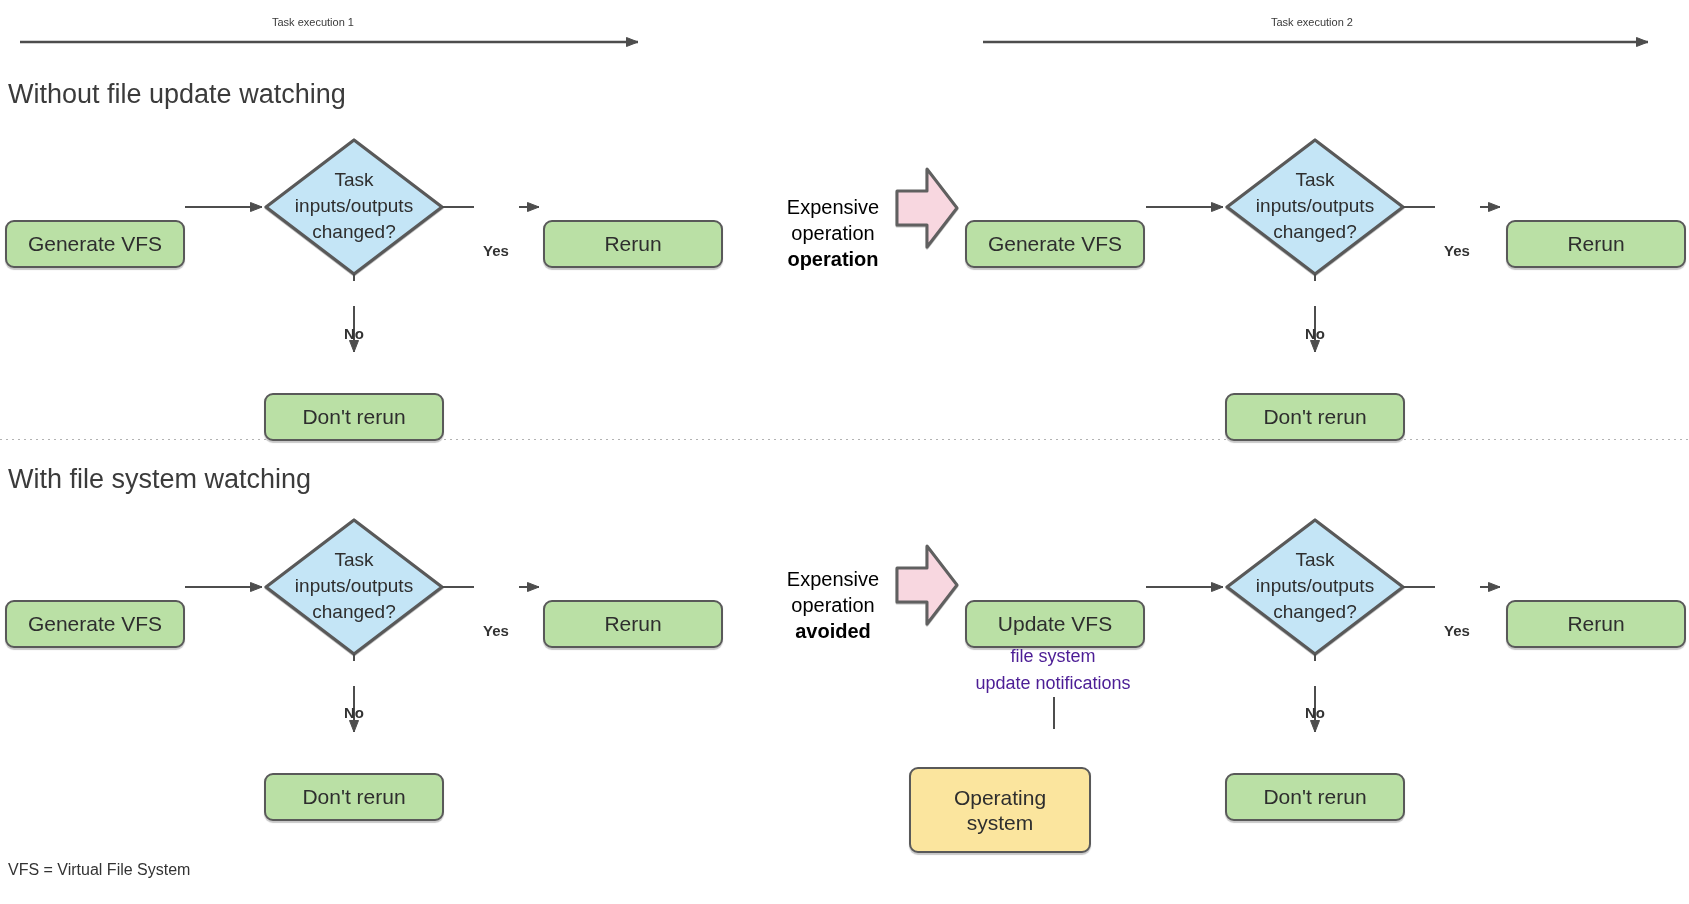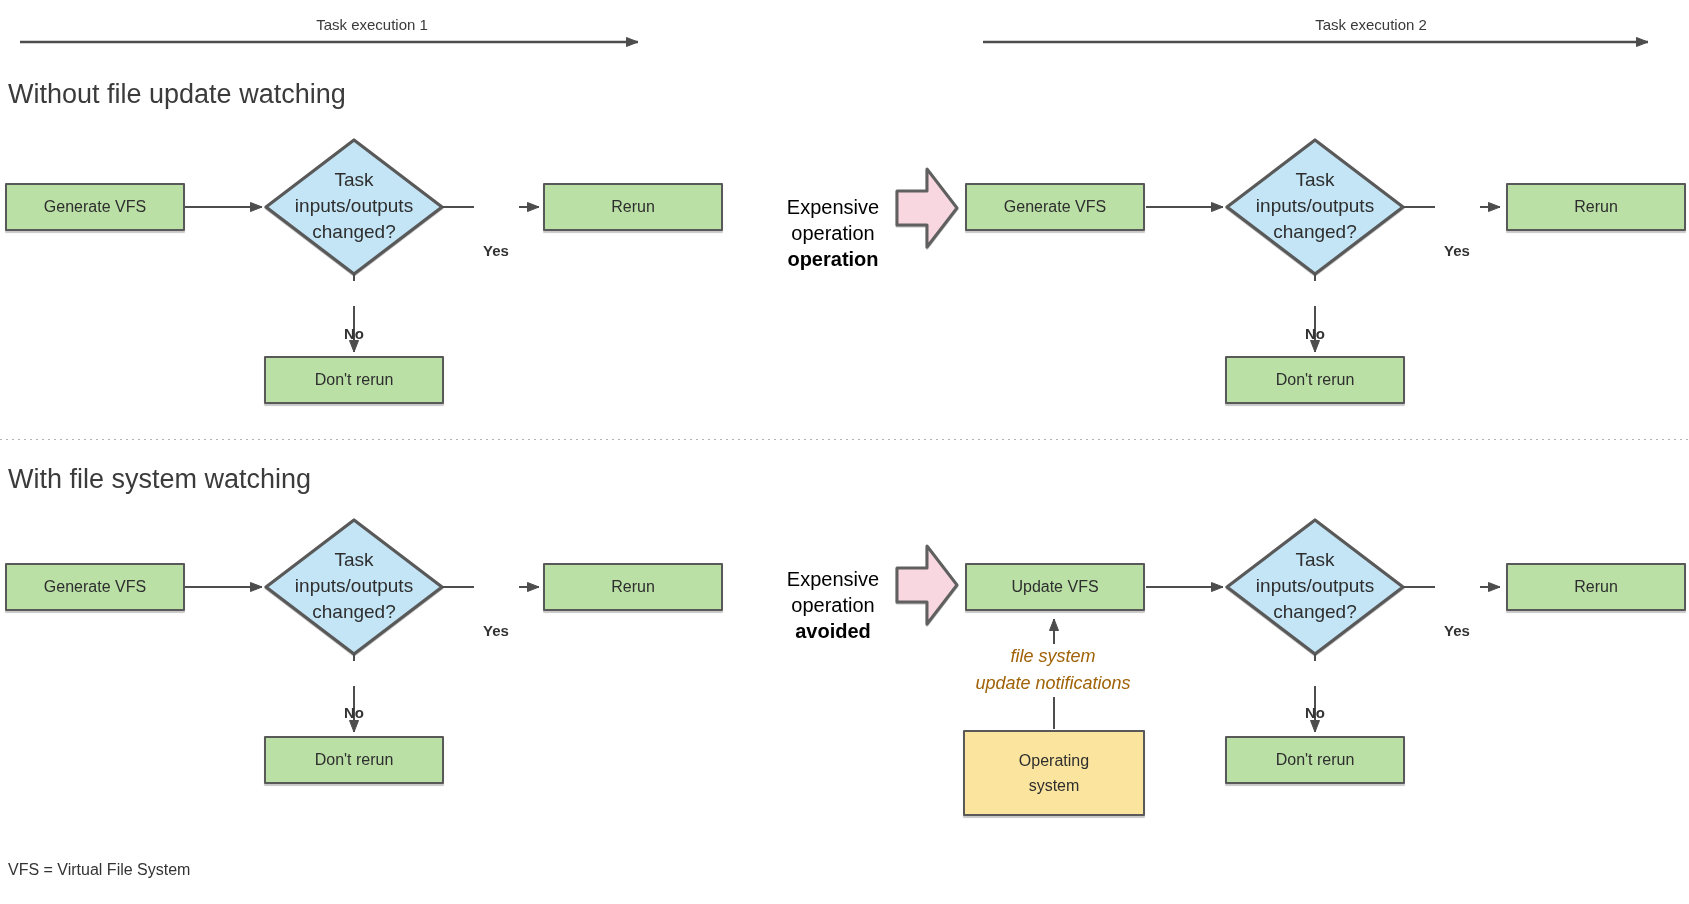--- a/index.html
+++ b/index.html
@@ -9,44 +9,45 @@
   }
   #wires{position:absolute;left:0;top:0;width:1689px;height:904px;z-index:1;pointer-events:none;}
   .conn{stroke:#4d4d4d;stroke-width:2;fill:none;}
   .tl-arrow{stroke:#4d4d4d;stroke-width:2.5;fill:none;}
   .divider{stroke:#b3b3b3;stroke-width:1.2;stroke-dasharray:2 4;fill:none;}
   .diamond-shape{fill:#c4e5f6;stroke:#595959;stroke-width:3.2;stroke-linejoin:round;filter:drop-shadow(0 1.5px 0.5px rgba(0,0,0,0.25));}
   .callout-shape{fill:#f8d7e0;stroke:#606060;stroke-width:3;stroke-linejoin:round;filter:drop-shadow(0 1.5px 0.5px rgba(0,0,0,0.25));}
 
   .node{
     position:absolute;box-sizing:border-box;width:180px;height:48px;z-index:2;
-    background:#bae0a5;border:2.5px solid #595959;border-radius:1px;
+    background:#bae0a5;border:2.5px solid #595959;border-radius:9px;
     display:flex;align-items:center;justify-content:center;
-    font-size:16px;color:#2e2e2e;text-align:center;
+    font-size:21px;color:#2e2e2e;text-align:center;
     box-shadow:0 1.5px 1px rgba(0,0,0,0.22);
+    margin-top:37px;
   }
   .node.os{background:#fbe59e;width:182px;height:86px;white-space:pre-line;line-height:25px;}
   .dtext{
     position:absolute;width:170px;z-index:2;text-align:center;
     font-size:19px;line-height:26px;color:#2e2e2e;white-space:pre-line;
   }
   .branch{
     position:absolute;width:50px;z-index:2;text-align:center;
     font-size:15px;font-weight:bold;color:#333333;background:transparent;margin-top:44px;
   }
   .heading{position:absolute;left:8px;z-index:2;font-size:27px;line-height:30px;color:#3b3b3b;}
-  .tl-label{position:absolute;width:200px;z-index:2;text-align:center;font-size:15px;color:#3a3a3a;}
+  .tl-label{position:absolute;width:200px;z-index:2;text-align:left;font-size:11px;color:#3a3a3a;}
   .annotation{
     position:absolute;width:150px;z-index:2;text-align:center;
     font-size:20px;line-height:26px;color:#000000;white-space:pre-line;
   }
   .annotation .em{font-weight:bold;}
   .notif{
     position:absolute;width:220px;z-index:2;text-align:center;
-    font-size:18px;line-height:27px;color:#a16207;white-space:pre-line;font-style:italic;
+    font-size:18px;line-height:27px;color:#4c1d95;white-space:pre-line;
   }
   .footer-note{position:absolute;left:8px;top:861px;z-index:2;font-size:16px;color:#333333;}
 </style>
 </head>
 <body>
 
 <div id="canvas">
 
   <svg id="wires" viewBox="0 0 1689 904" xmlns="http://www.w3.org/2000/svg">
     <defs>
@@ -129,18 +130,18 @@
   <div class="dtext" style="left:1230px;top:547px">Task
 inputs/outputs
 changed?</div>
   <div class="branch" style="left:1432px;top:578px">Yes</div>
   <div class="node" style="left:1506px;top:563px">Rerun</div>
   <div class="branch" style="left:1290px;top:660px">No</div>
   <div class="node" style="left:1225px;top:736px">Don't rerun</div>
 
   <div class="notif" style="left:943px;top:643px">file system
 update notifications</div>
-  <div class="node os" style="left:963px;top:730px">Operating
+  <div class="node os" style="left:909px;top:730px">Operating
 system</div>
 
   <div class="footer-note">VFS = Virtual File System</div>
 
 </div>
 
 </body></html>

